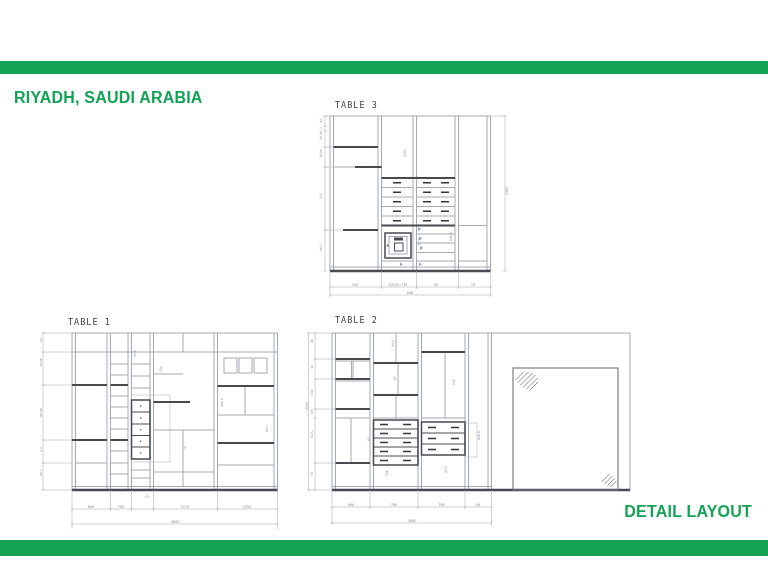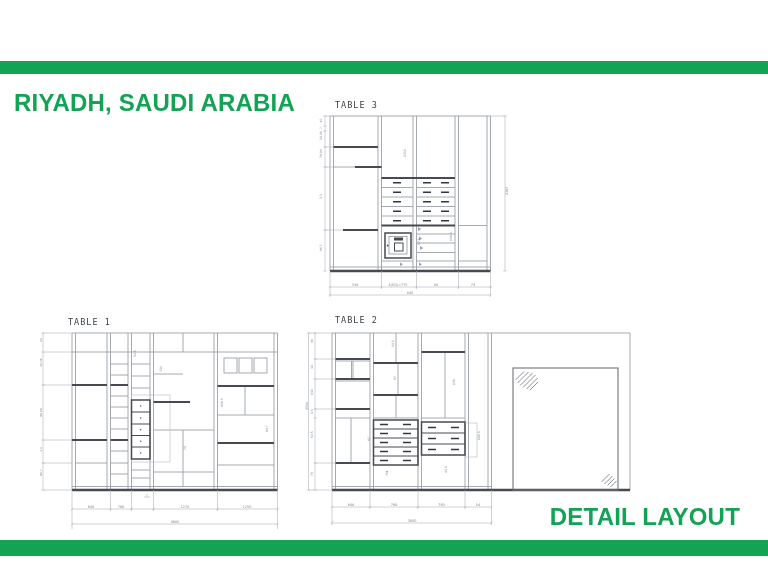--- a/index.html
+++ b/index.html
@@ -1,25 +1,25 @@
 <!DOCTYPE html>
 <html><head>
 <meta charset="utf-8">
 <style>
   html,body{margin:0;padding:0;background:#fff;}
   #slide{position:relative;width:768px;height:576px;background:#ffffff;overflow:hidden;
          font-family:"Liberation Sans",sans-serif;}
   .bar{position:absolute;left:0;width:768px;background:#12a355;}
   #bar-top{top:61px;height:13px;}
   #bar-bottom{top:540px;height:16px;}
-  .green-heading{position:absolute;color:#12a355;font-weight:bold;font-size:24px;
+  .green-heading{position:absolute;color:#12a355;font-weight:bold;font-size:16px;
                  letter-spacing:.2px;white-space:nowrap;}
   #loc{left:14px;top:89px;}
   #title{right:13px;top:89px;text-align:right;}
-  #footer-label{right:28px;top:503px;text-align:right;}
+  #footer-label{right:16px;top:503px;text-align:right;}
   .drawing{position:absolute;}
   #t3{left:315px;top:95px;}
   #t1{left:40px;top:312px;}
   #t2{left:305px;top:310px;}
   .ln{stroke:#9ba0a7;stroke-width:.9;fill:none;}
   .lt{stroke:#b4b8be;stroke-width:.6;fill:none;}
   .dk{stroke:#474a50;stroke-width:1.8;fill:none;}
   .md{stroke:#474a50;stroke-width:1;fill:none;}
   .bx{stroke:#474a50;stroke-width:1.5;fill:none;}
   .bt{stroke:#474a50;stroke-width:2.4;fill:none;}

